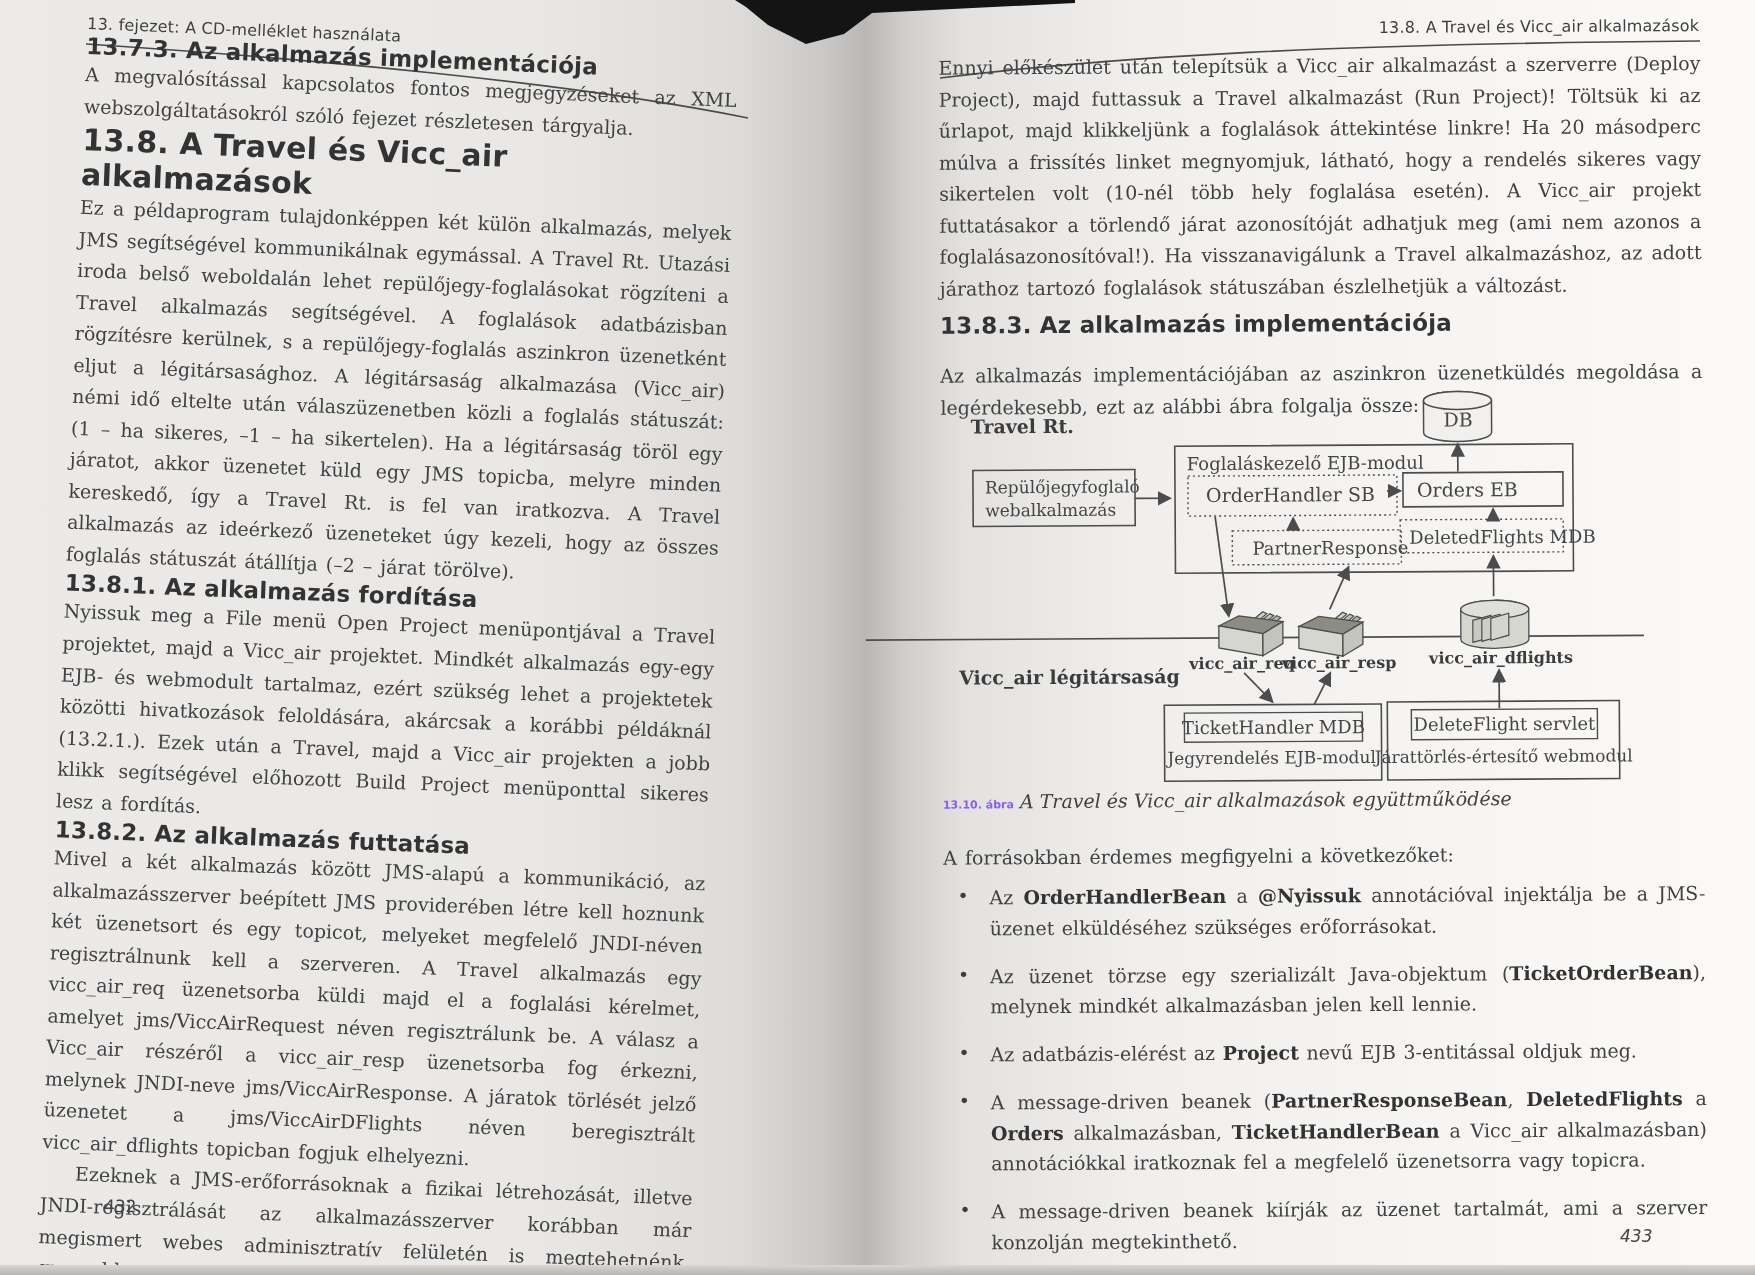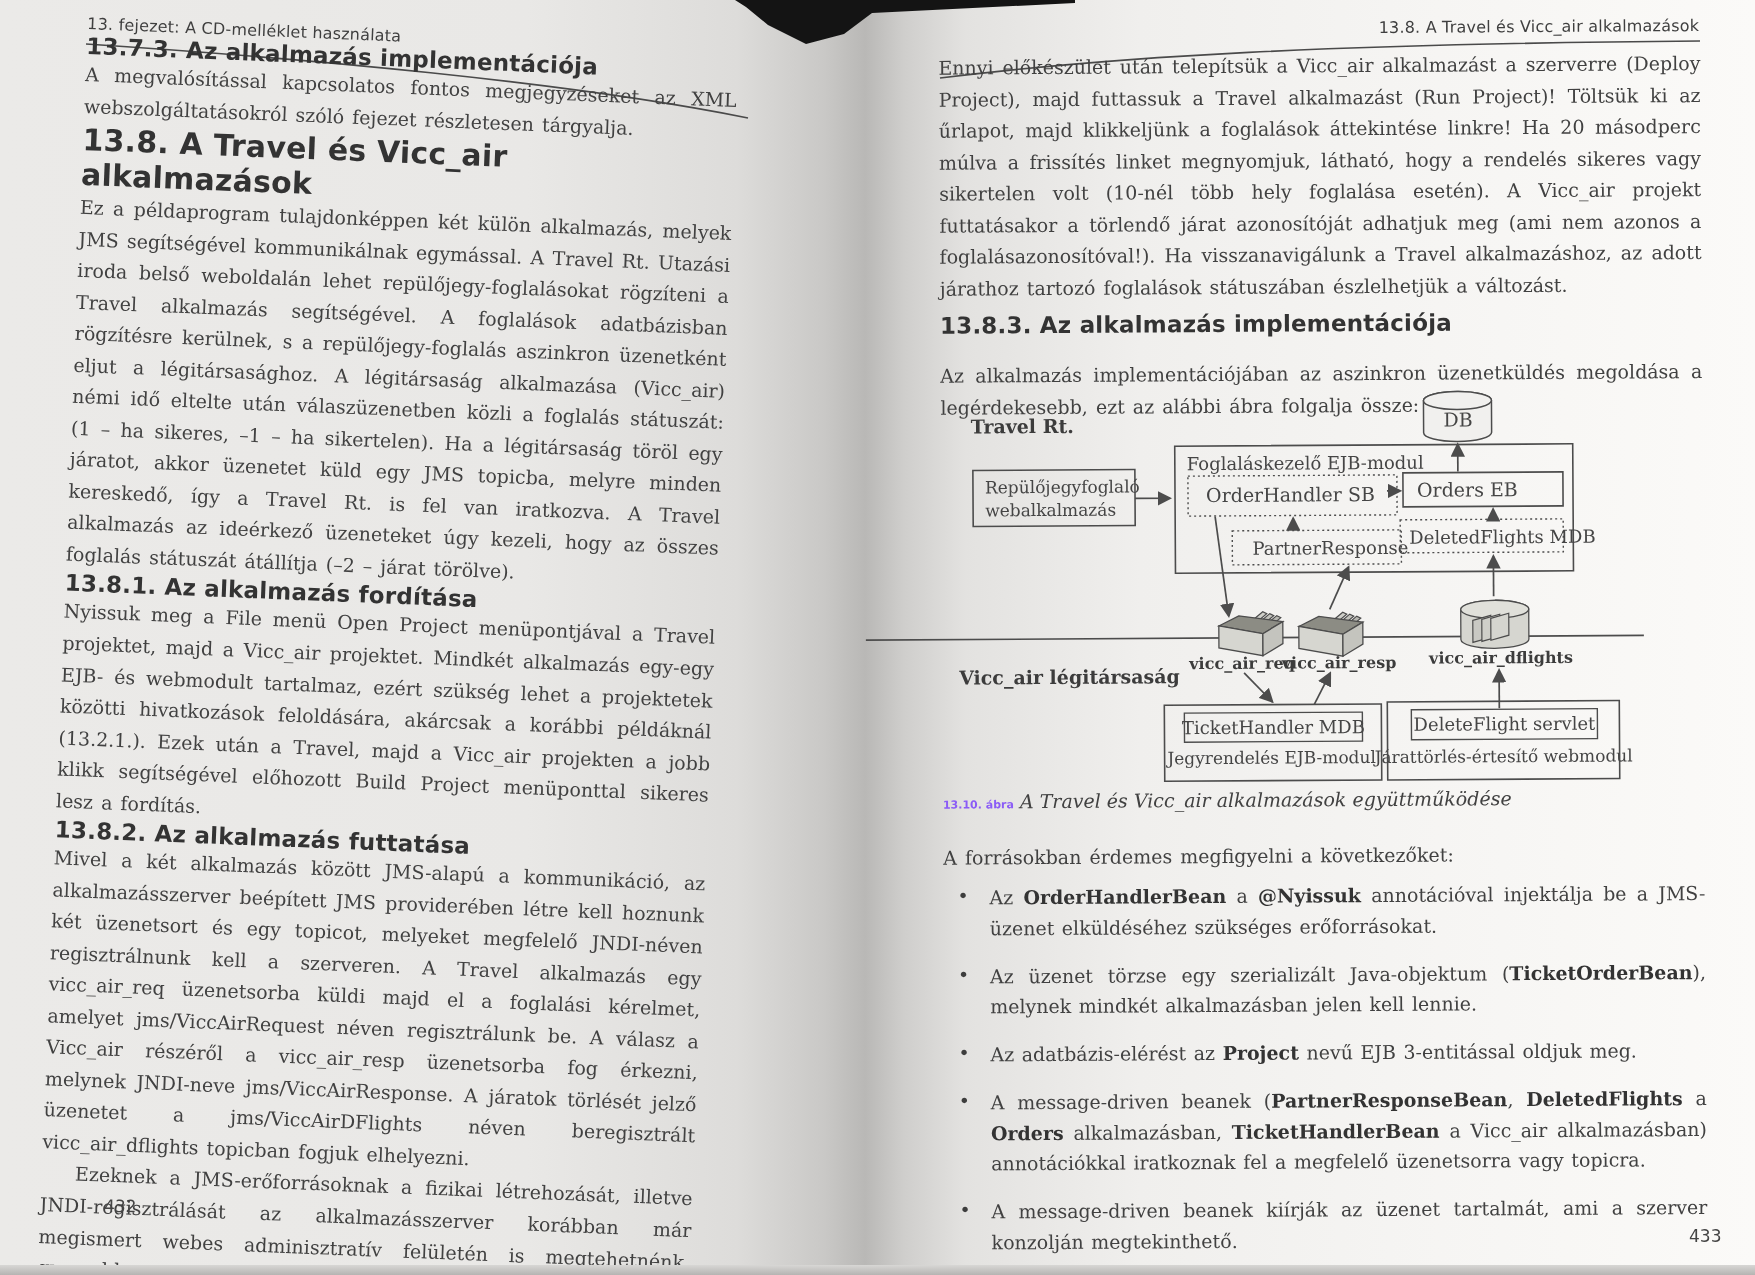--- a/index.html
+++ b/index.html
@@ -24,21 +24,21 @@
   .running-head{font-family:"DejaVu Sans", sans-serif;font-size:16px;color:#3f3f3f;letter-spacing:.2px;}
   .running-head.right{position:absolute;top:16px;right:3px;text-align:right;width:100%;}
 
   h2.book{font-family:"DejaVu Sans", sans-serif;font-weight:bold;font-size:30px;color:#333;margin:0;letter-spacing:.2px;}
   h3.book{font-family:"DejaVu Sans", sans-serif;font-weight:bold;font-size:23px;color:#333;margin:0;letter-spacing:.2px;}
   p.book{font-size:19px;line-height:1.66;text-align:justify;margin:0;word-spacing:2px;color:#414141;}
   p.indent{text-indent:34px;}
 
   .pagenum{position:absolute;font-family:"DejaVu Sans", sans-serif;font-size:17px;color:#444;z-index:4;}
   .pagenum-left{left:104px;top:1196px;transform:rotate(1.2deg);}
-  .pagenum-right{left:1689px;top:1226px;}
+  .pagenum-right{left:1620px;top:1226px;font-style:italic;}
 
   
   .lp-head{padding-top:8px;}
   .lp-h3a{margin-top:26px;}
   .lp-p1{margin-top:14px;}
   .lp-h2{margin-top:48px;}
   .lp-p2{margin-top:22px;}
   .lp-h3b{margin-top:32px;}
   .lp-p3{margin-top:16px;}
   .lp-h3c{margin-top:36px;}

